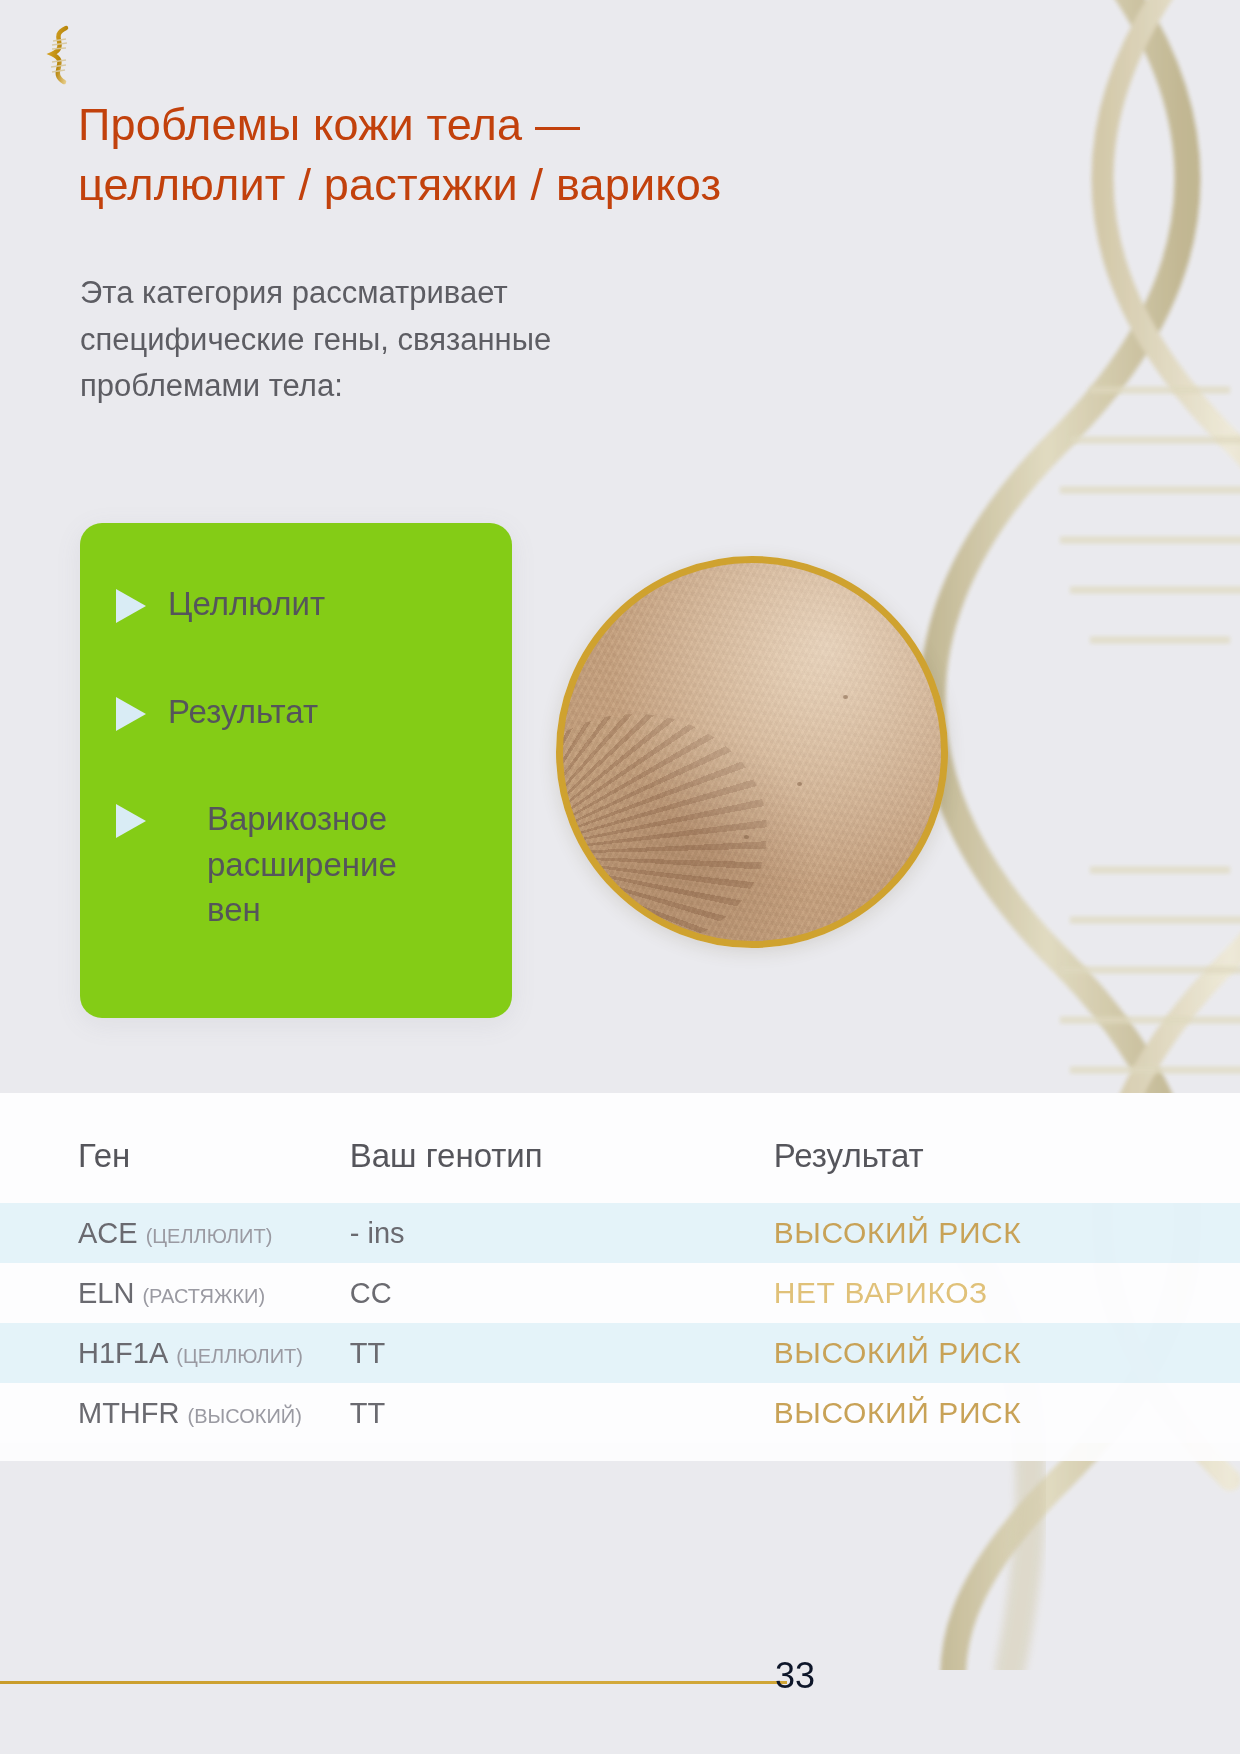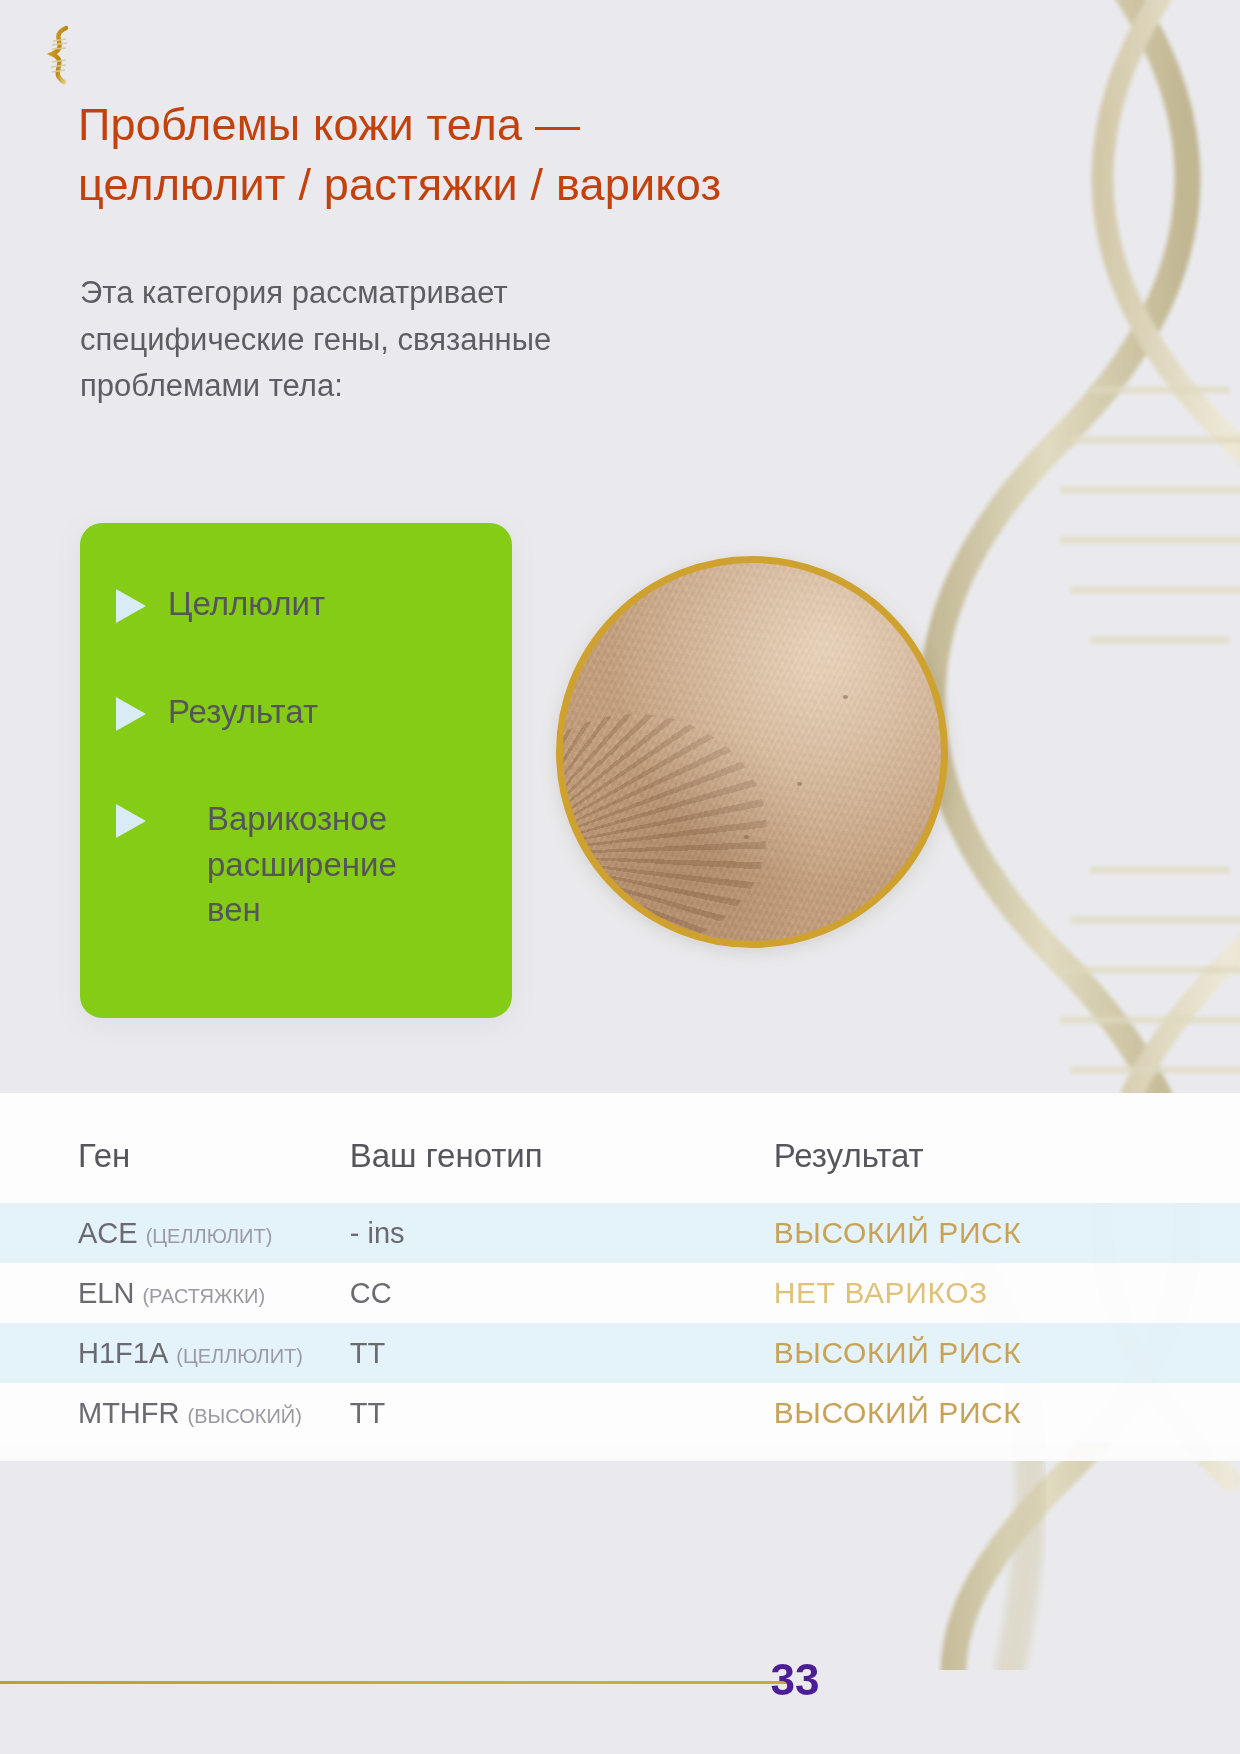--- a/index.html
+++ b/index.html
@@ -161,22 +161,22 @@
   
   .footer-rule {
     position:absolute; left:0; top:1681px;
     width:787px; height:3px;
     background:linear-gradient(90deg,#c99c2a 0%, #d4aa3c 70%, #cfa535 100%);
     z-index:5;
   }
   .page-num {
     position:absolute; left:735px; top:1655px;
     width:120px; text-align:center;
-    font-size:44px; font-weight:700;
-    color:#4c1d95;
+    font-size:36px; font-weight:400;
+    color:#0f172a;
     z-index:5;
   }
 </style>
 </head>
 <body>
 
 <div class="bg-dna">
   <svg viewBox="0 0 520 1700" preserveAspectRatio="none" aria-hidden="true">
     <defs>
       <linearGradient id="gold1" x1="0" y1="0" x2="1" y2="0">

